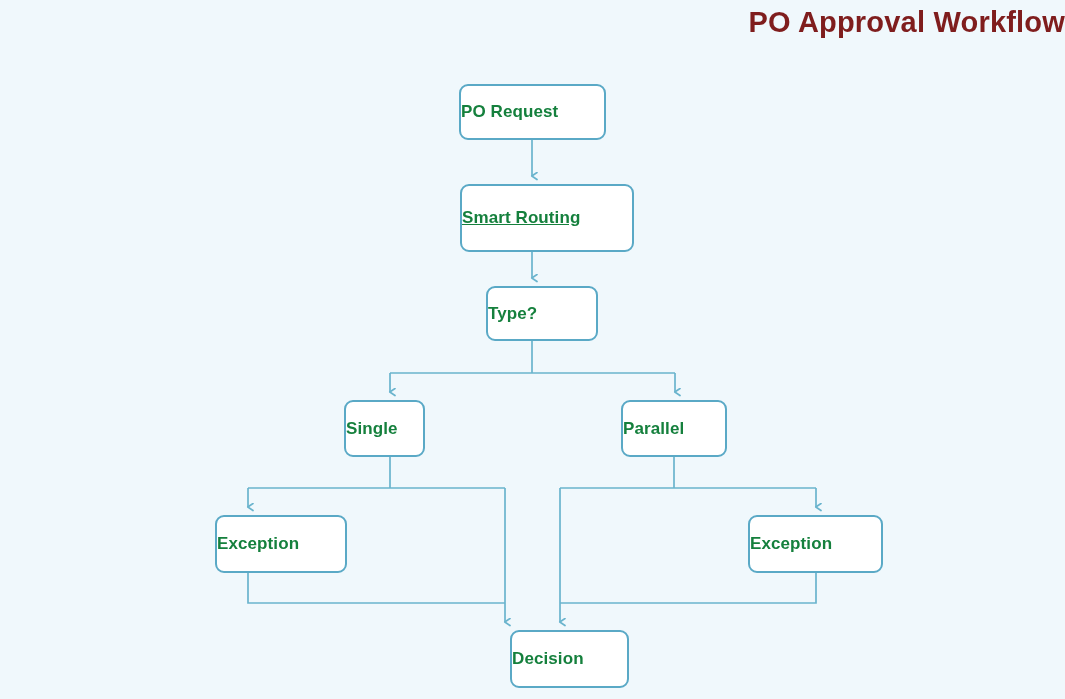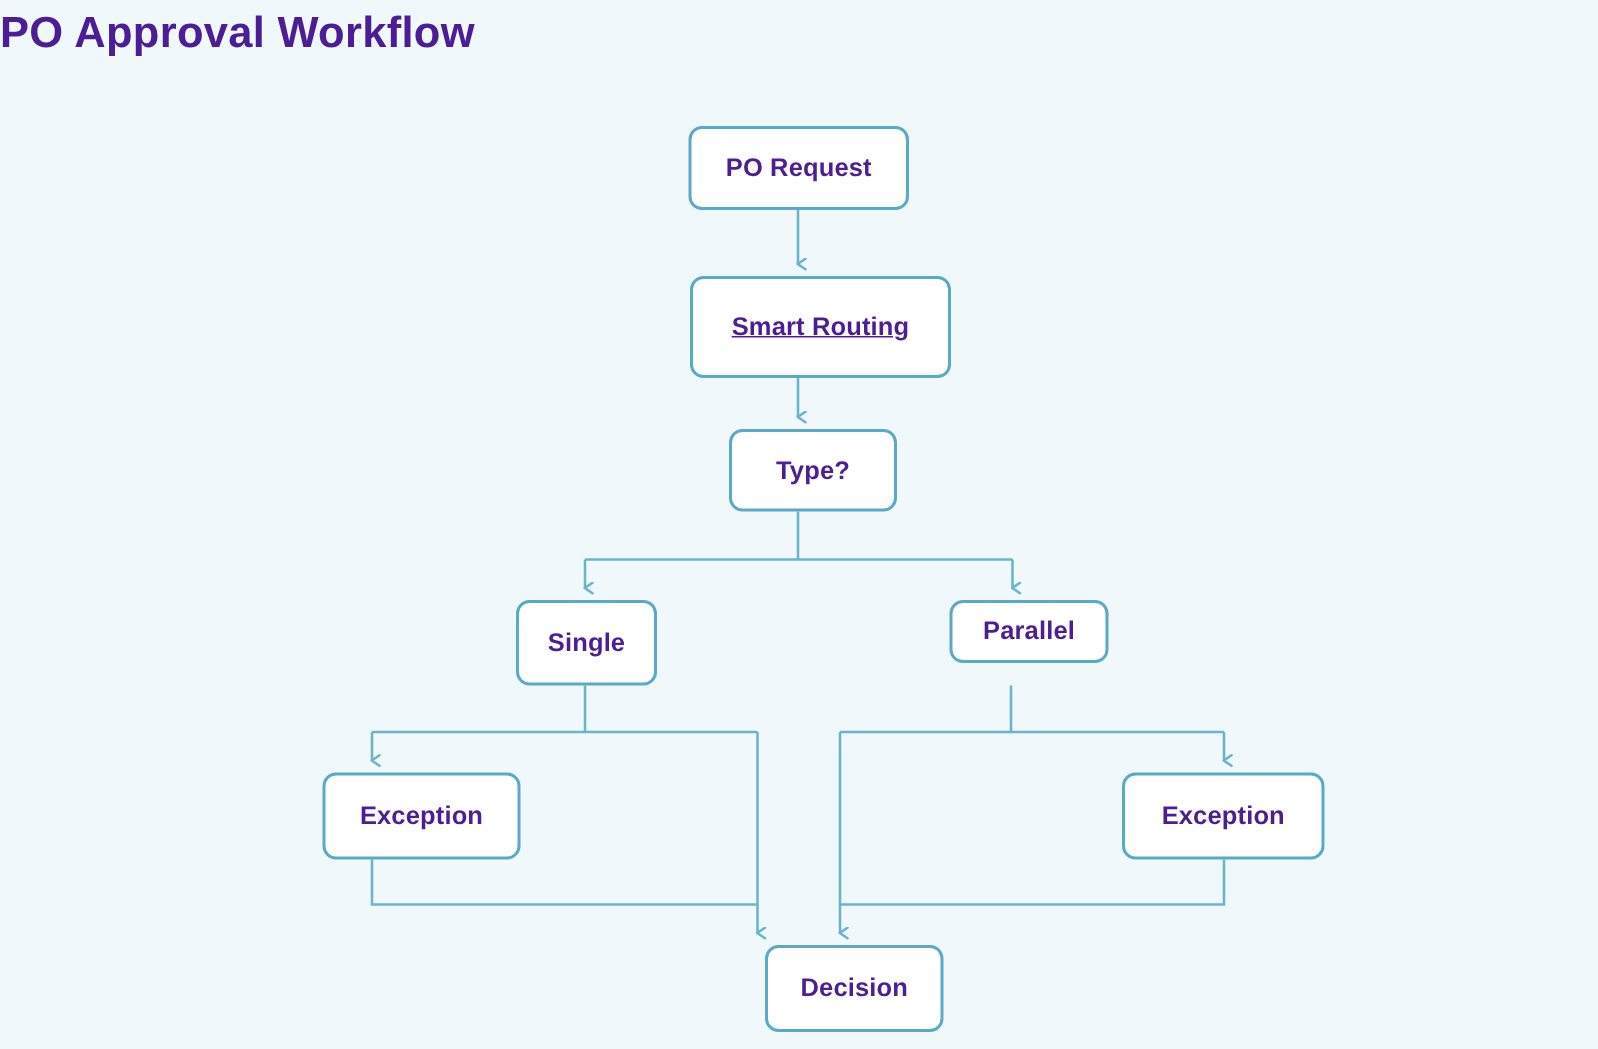--- a/index.html
+++ b/index.html
@@ -17,44 +17,43 @@
   #stage {
     position: relative;
     width: 1065px;
     height: 699px;
   }
   #diagram-title {
     position: absolute;
     left: 0;
     top: 6px;
     width: 1065px;
-    text-align: left;
+    text-align: right;
     font-size: 29px;
     font-weight: bold;
     letter-spacing: 0.2px;
-    color: #4c1d95;
+    color: #7f1d1d;
     font-family: "Liberation Sans", sans-serif;
   }
   #edges {
     position: absolute;
     left: 0;
     top: 0;
     width: 1065px;
     height: 699px;
   }
   .node {
     position: absolute;
     box-sizing: border-box;
     background: #ffffff;
     border: 2px solid #5aa9c6;
     border-radius: 9px;
     display: flex;
     align-items: center;
-    justify-content: center;
-    color: #4c1d95;
+    color: #15803d;
     font-weight: bold;
     font-size: 17px;
     font-family: "Liberation Sans", sans-serif;
     letter-spacing: 0.1px;
     white-space: nowrap;
   }
   .node-label {
     pointer-events: none;
   }
 </style>
@@ -110,25 +109,25 @@
   </div>
 
   <div class="node" style="left:460px; top:184px; width:174px; height:68px;text-decoration:underline;">
     <span class="node-label">Smart Routing</span>
   </div>
 
   <div class="node" style="left:486px; top:286px; width:112px;  height:55px;">
     <span class="node-label">Type?</span>
   </div>
 
-  <div class="node" style="left:344px; top:400px; width:94px;  height:57px;">
+  <div class="node" style="left:344px; top:400px; width:81px;  height:57px;">
     <span class="node-label">Single</span>
   </div>
 
-  <div class="node" style="left:621px; top:400px; width:106px; height:42px;margin-left:12px;">
+  <div class="node" style="left:621px; top:400px; width:106px; height:57px;">
     <span class="node-label">Parallel</span>
   </div>
 
   <div class="node" style="left:183px; top:515px; width:132px; height:58px;margin-left:32px;">
     <span class="node-label">Exception</span>
   </div>
 
   <div class="node" style="left:748px; top:515px; width:135px; height:58px;">
     <span class="node-label">Exception</span>
   </div>

